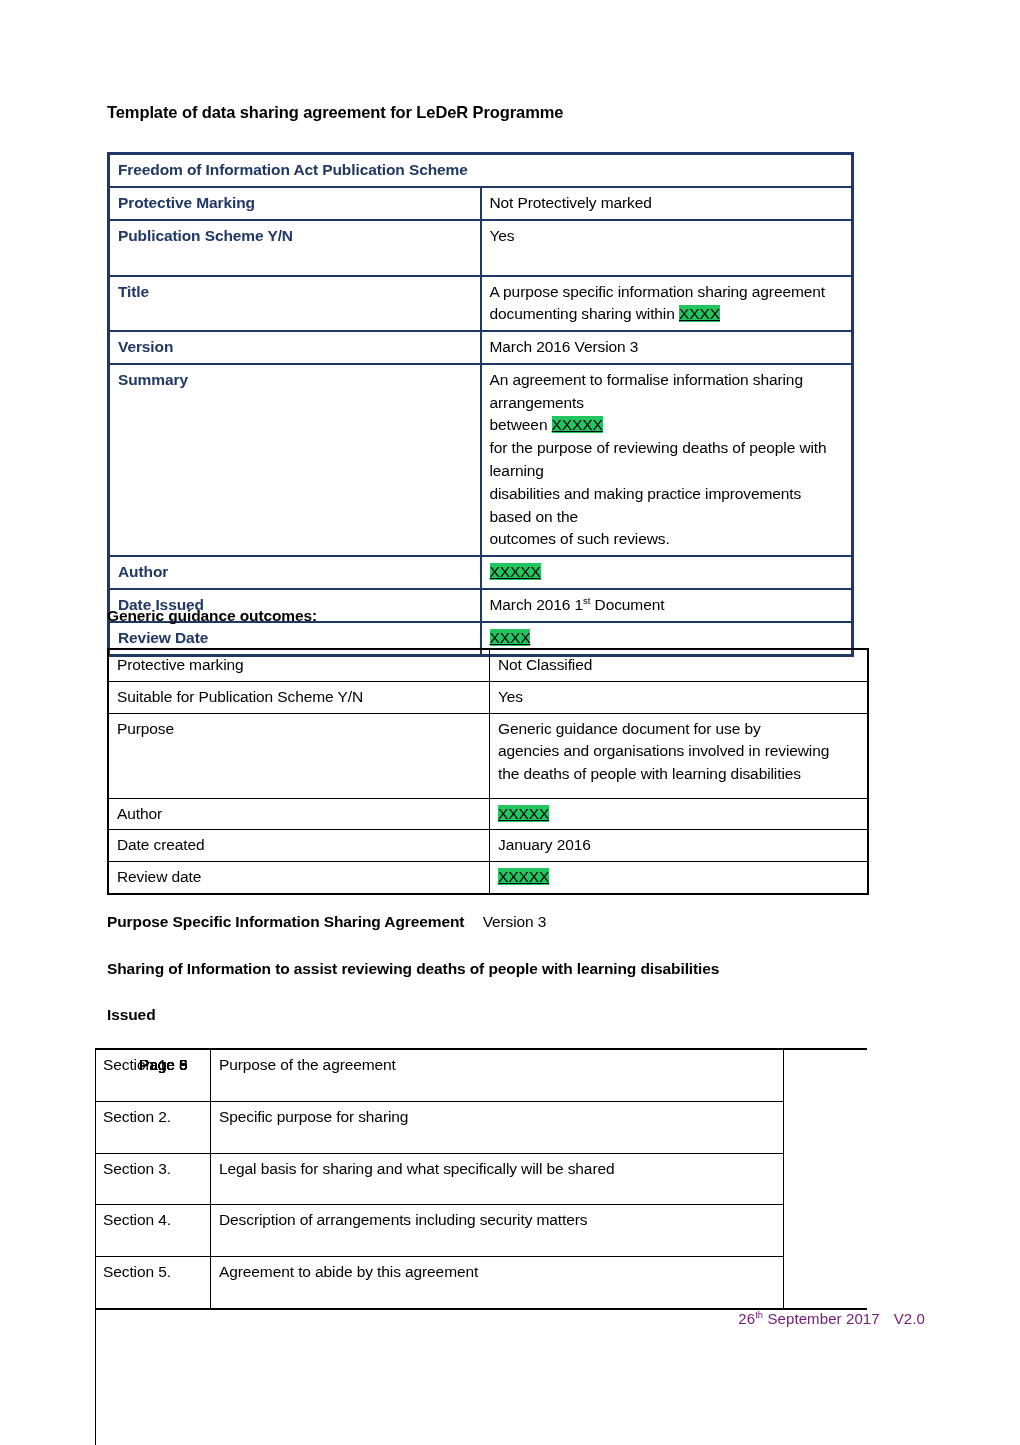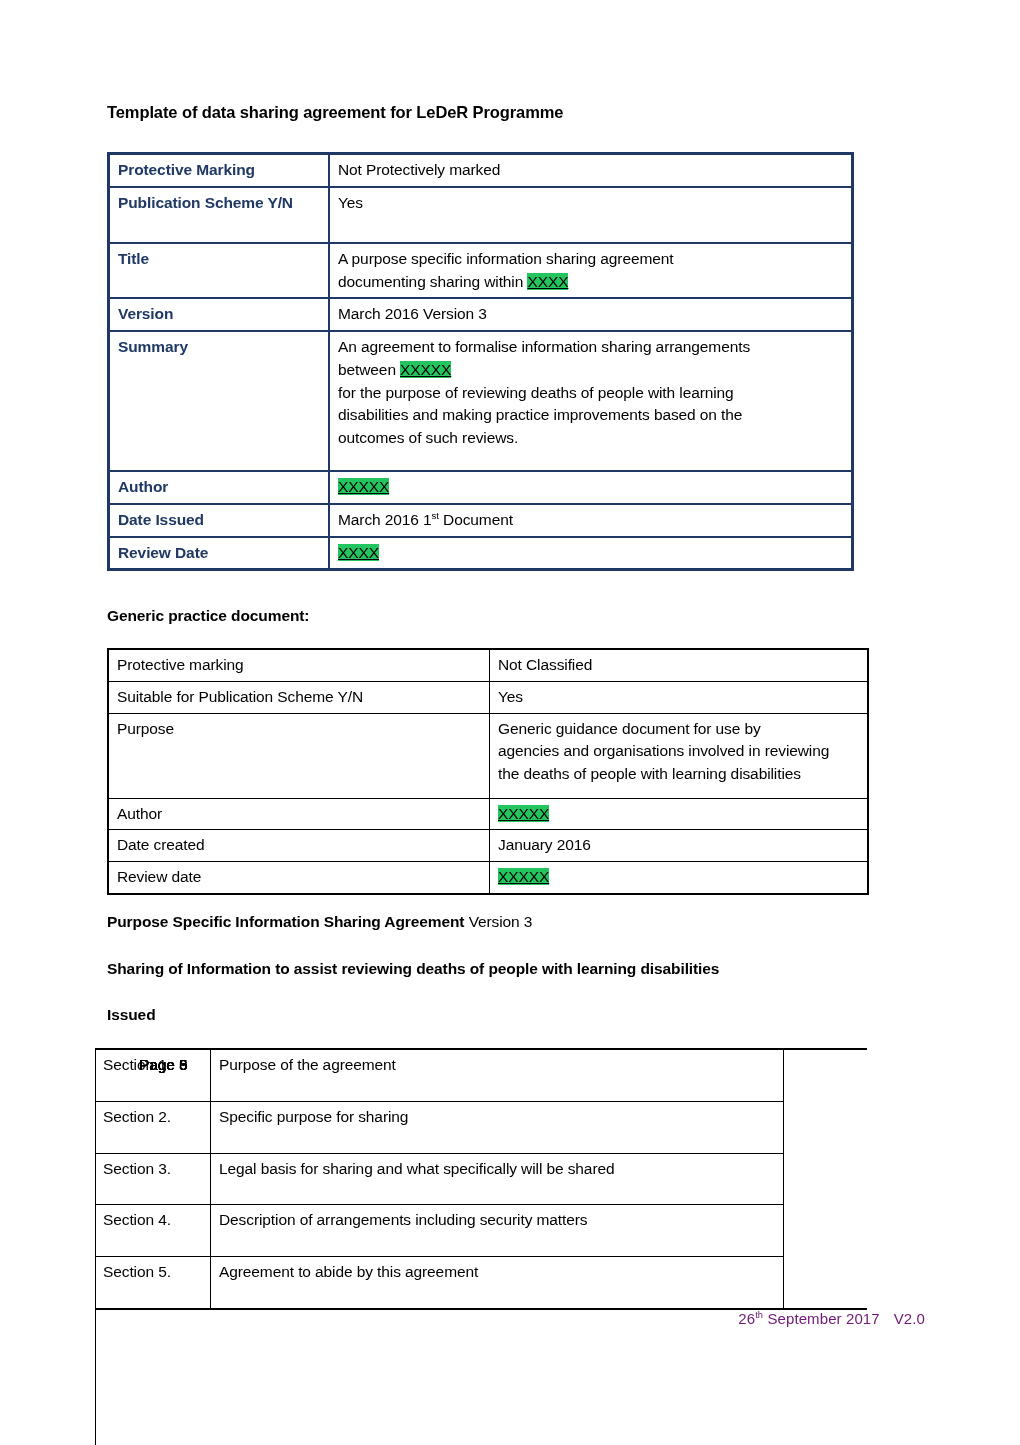--- a/index.html
+++ b/index.html
@@ -39,20 +39,21 @@
   .section-heading {
     position: absolute;
     left: 107px;
     font-size: 15.5px;
     font-weight: bold;
     letter-spacing: -0.1px;
     white-space: nowrap;
   }
   .section-heading .normal {
     font-weight: normal;
+    margin-left: 14px;
   }
 
   #heading-generic { top: 607px; }
   #heading-psisa   { top: 913px; }
   #heading-sharing { top: 960px; }
   #heading-index   { top: 1006px; }
 
   
   table {
     position: absolute;
@@ -149,20 +150,23 @@
 </style>
 </head>
 <body>
 
 <div class="page">
 
   <div class="doc-title">Template of data sharing agreement for LeDeR Programme</div>
 
   <table id="foi-table">
     <tbody>
+      <tr class="head">
+        <td colspan="2">Freedom of Information Act Publication Scheme</td>
+      </tr>
 
       <tr>
         <td class="label">Protective Marking</td>
         <td class="value">Not Protectively marked</td>
       </tr>
 
       <tr>
         <td class="label tall-a"><span>Publication Scheme Y/N</span></td>
         <td class="value tall-a">Yes</td>
       </tr>
@@ -201,21 +205,21 @@
         <td class="value"><span>March 2016 1</span><sup>st</sup><span> Document</span></td>
       </tr>
 
       <tr>
         <td class="label">Review Date</td>
         <td class="value"><span class="hl">XXXX</span></td>
       </tr>
     </tbody>
   </table>
 
-  <div class="section-heading" id="heading-generic">Generic practice document:</div>
+  <div class="section-heading" id="heading-generic">Generic guidance outcomes:</div>
 
   <table id="guidance-table">
     <tbody>
       <tr>
         <td class="label">Protective marking</td>
         <td class="value">Not Classified</td>
       </tr>
       <tr>
         <td class="label">Suitable for Publication Scheme Y/N</td>
         <td class="value">Yes</td>

